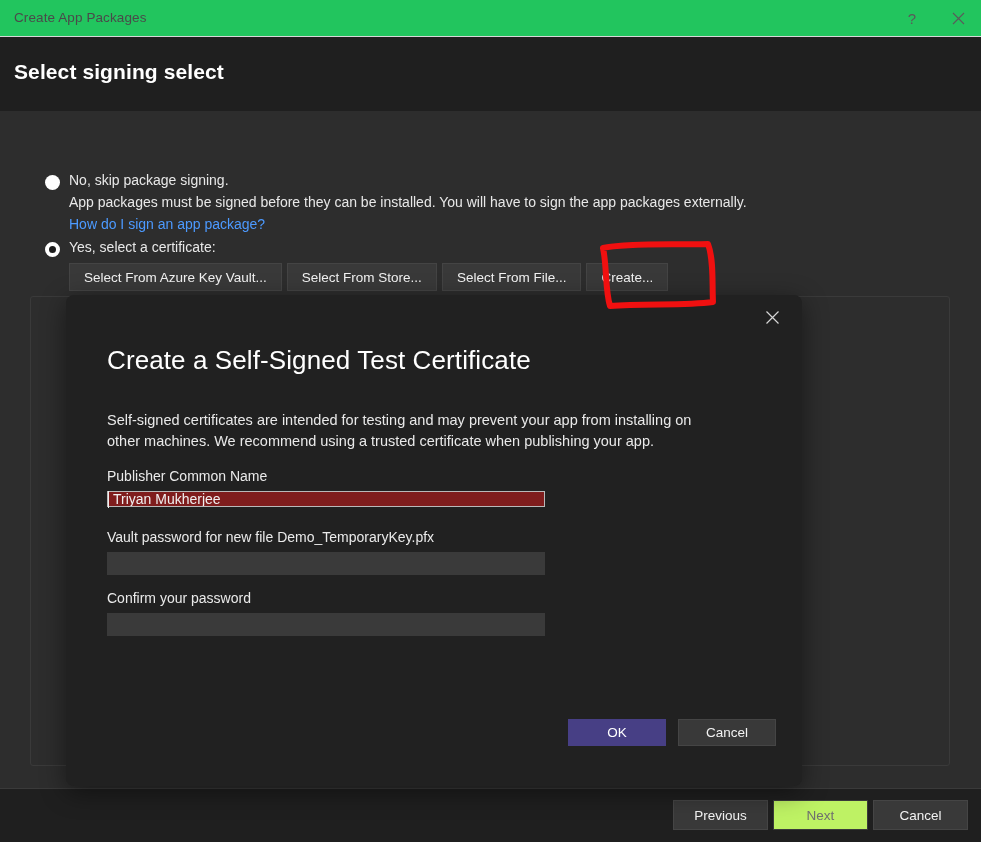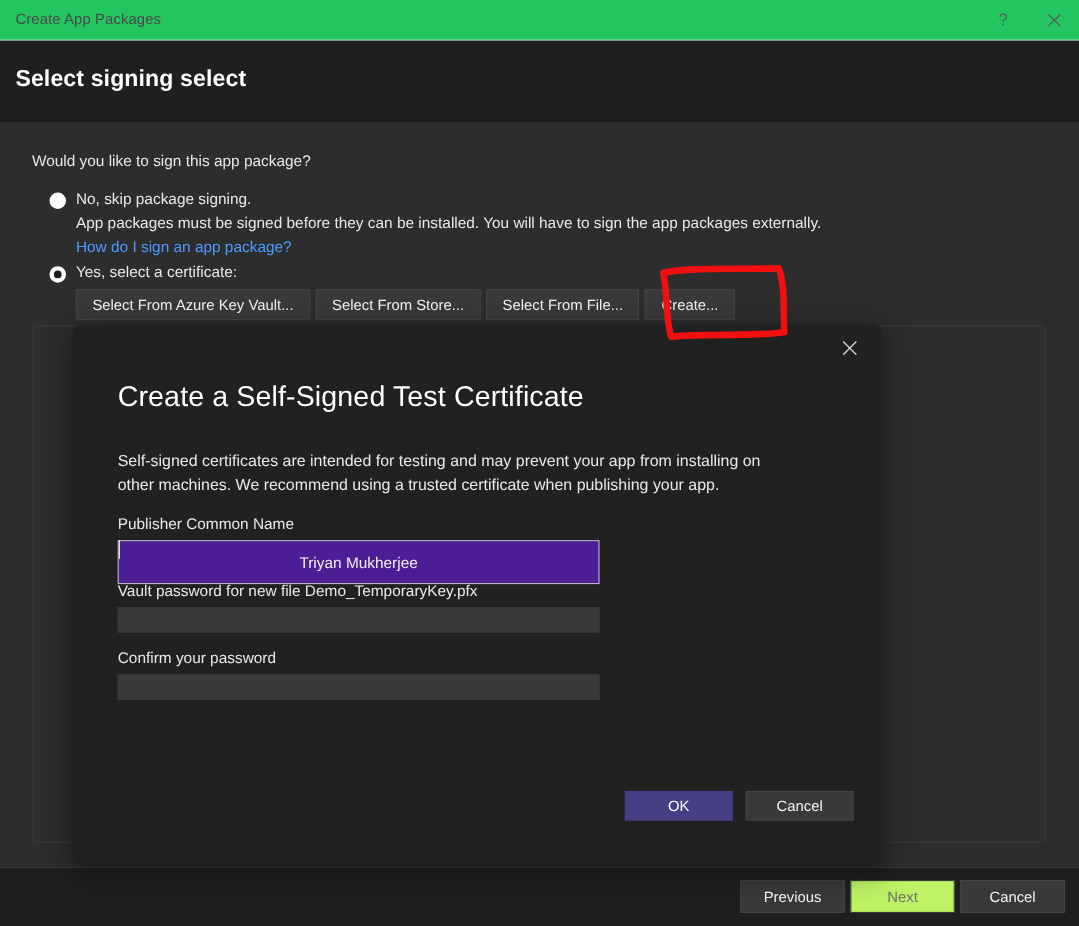--- a/index.html
+++ b/index.html
@@ -253,24 +253,23 @@
     background: #3a3a3a;
     border: 1px solid #3a3a3a;
     color: #f0f0f0;
     font-family: "Liberation Sans", sans-serif;
     font-size: 14px;
     padding: 1px 5px;
     outline: none;
     display: block;
   }
   .field-input.focused {
-    background: #4c1d95;
+    background: #7f1d1d;
     border: 1px solid #b9b9b9;
-    height: 40px;
-    text-align: center;
+    height: 16px;
   }
   .caret {
     position: absolute;
     left: 42px;
     top: 196px;
     width: 1px;
     height: 17px;
     background: #f0f0f0;
   }
 
@@ -327,21 +326,20 @@
       </span>
     </div>
   </div>
 
   <div class="page-header">
     <div class="page-title">Select signing select</div>
   </div>
 
   <div class="page-body">
 
-    <div class="question">Would you like to sign this app package?</div>
 
     <div class="radio-row first">
       <span class="radio-mark solid"></span>
       <span class="radio-label">No, skip package signing.</span>
       <span class="radio-sub">App packages must be signed before they can be installed. You will have to sign the app packages externally.</span>
       <span class="link">How do I sign an app package?</span>
     </div>
 
     <div class="radio-row second">
       <span class="radio-mark ring"></span>

